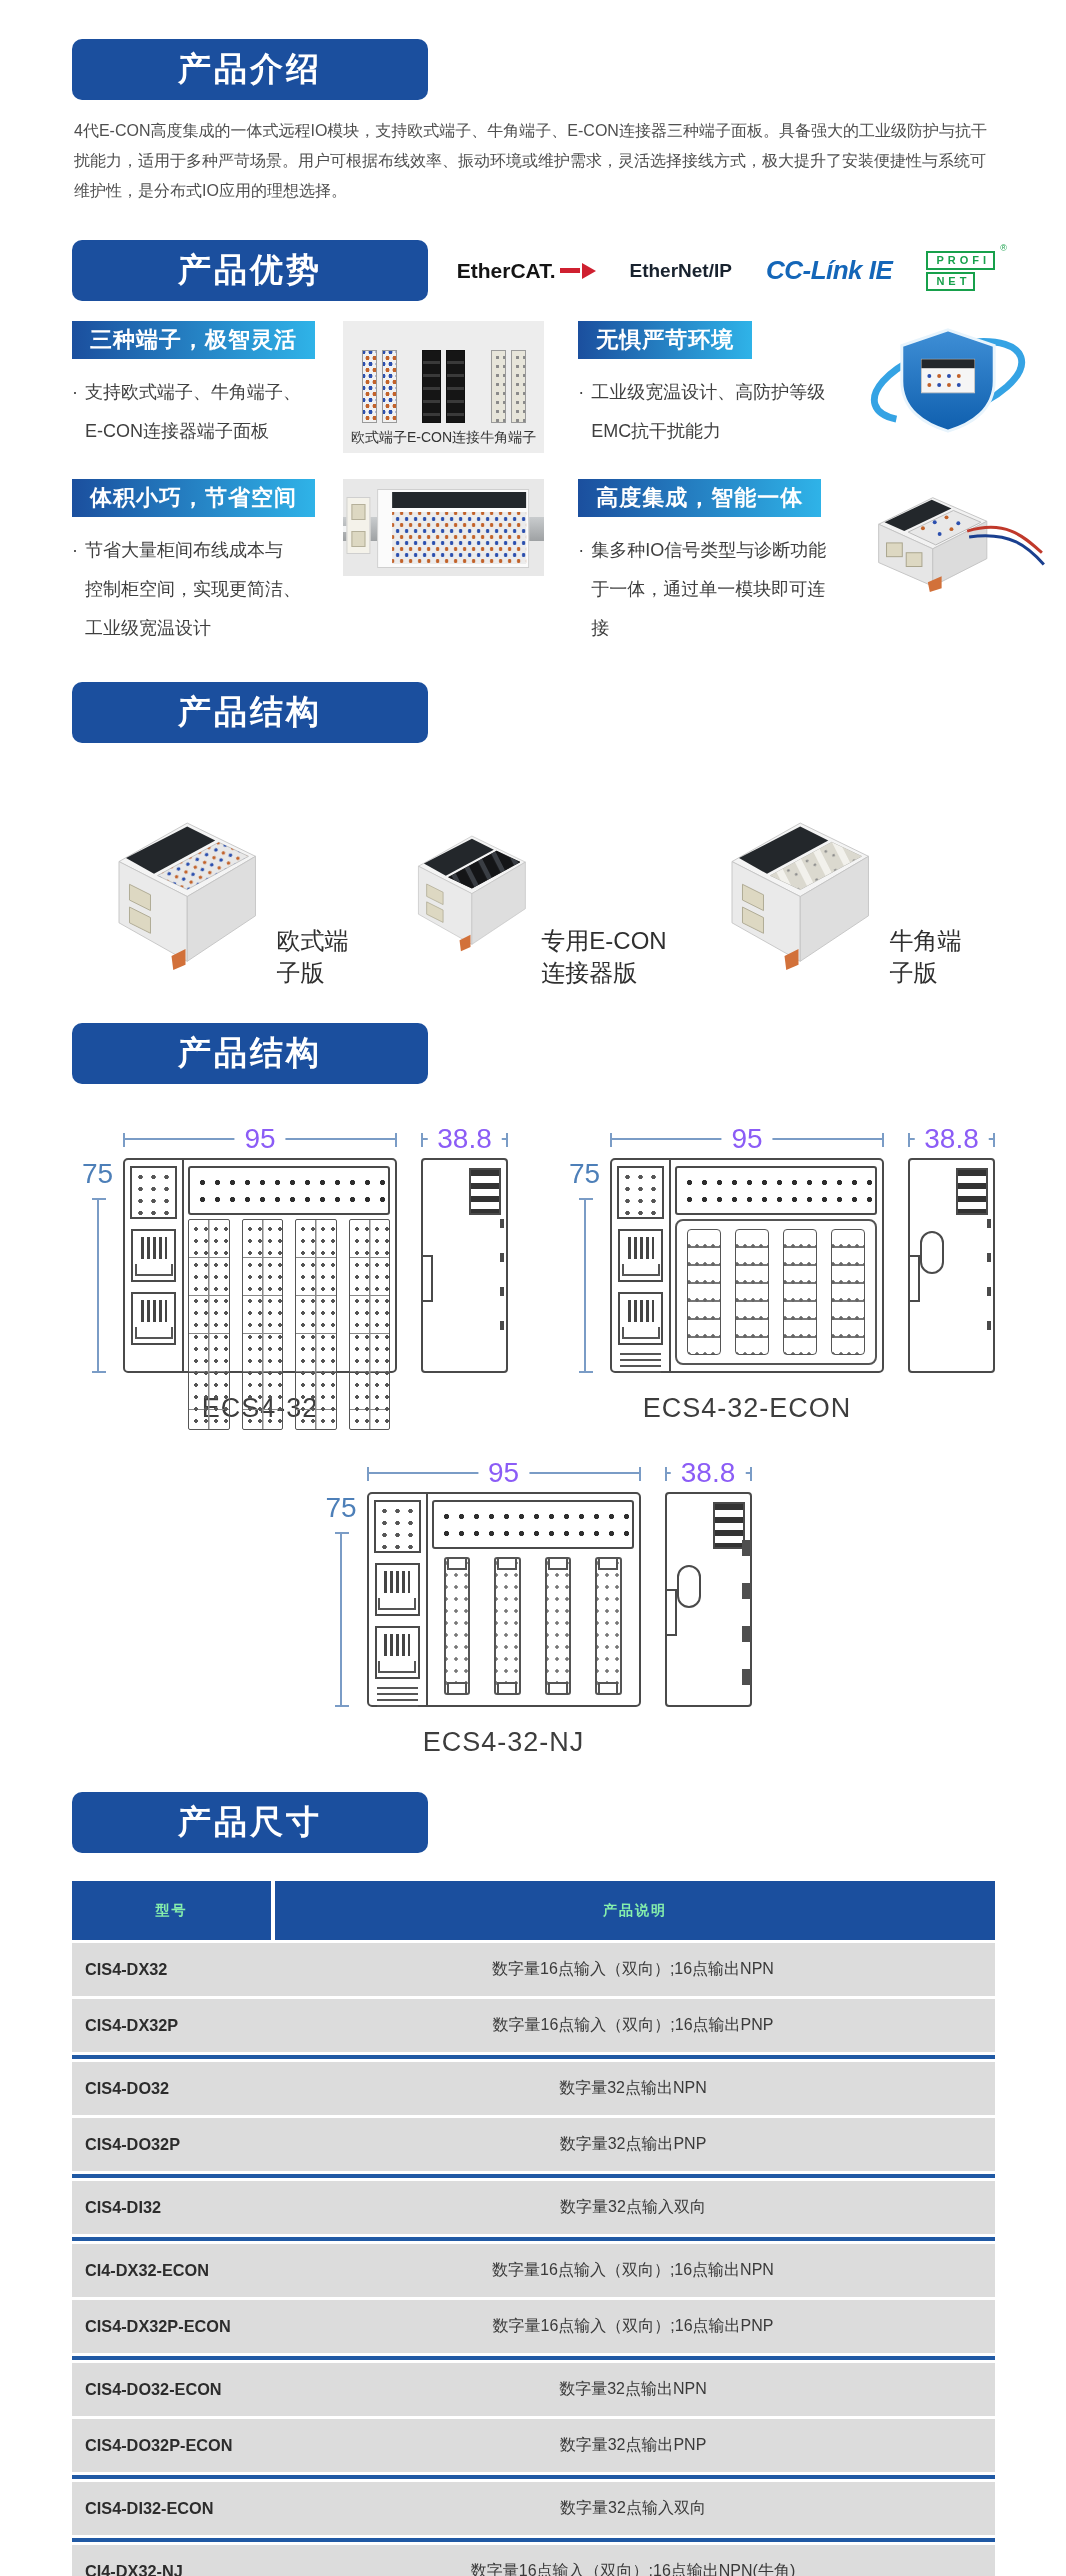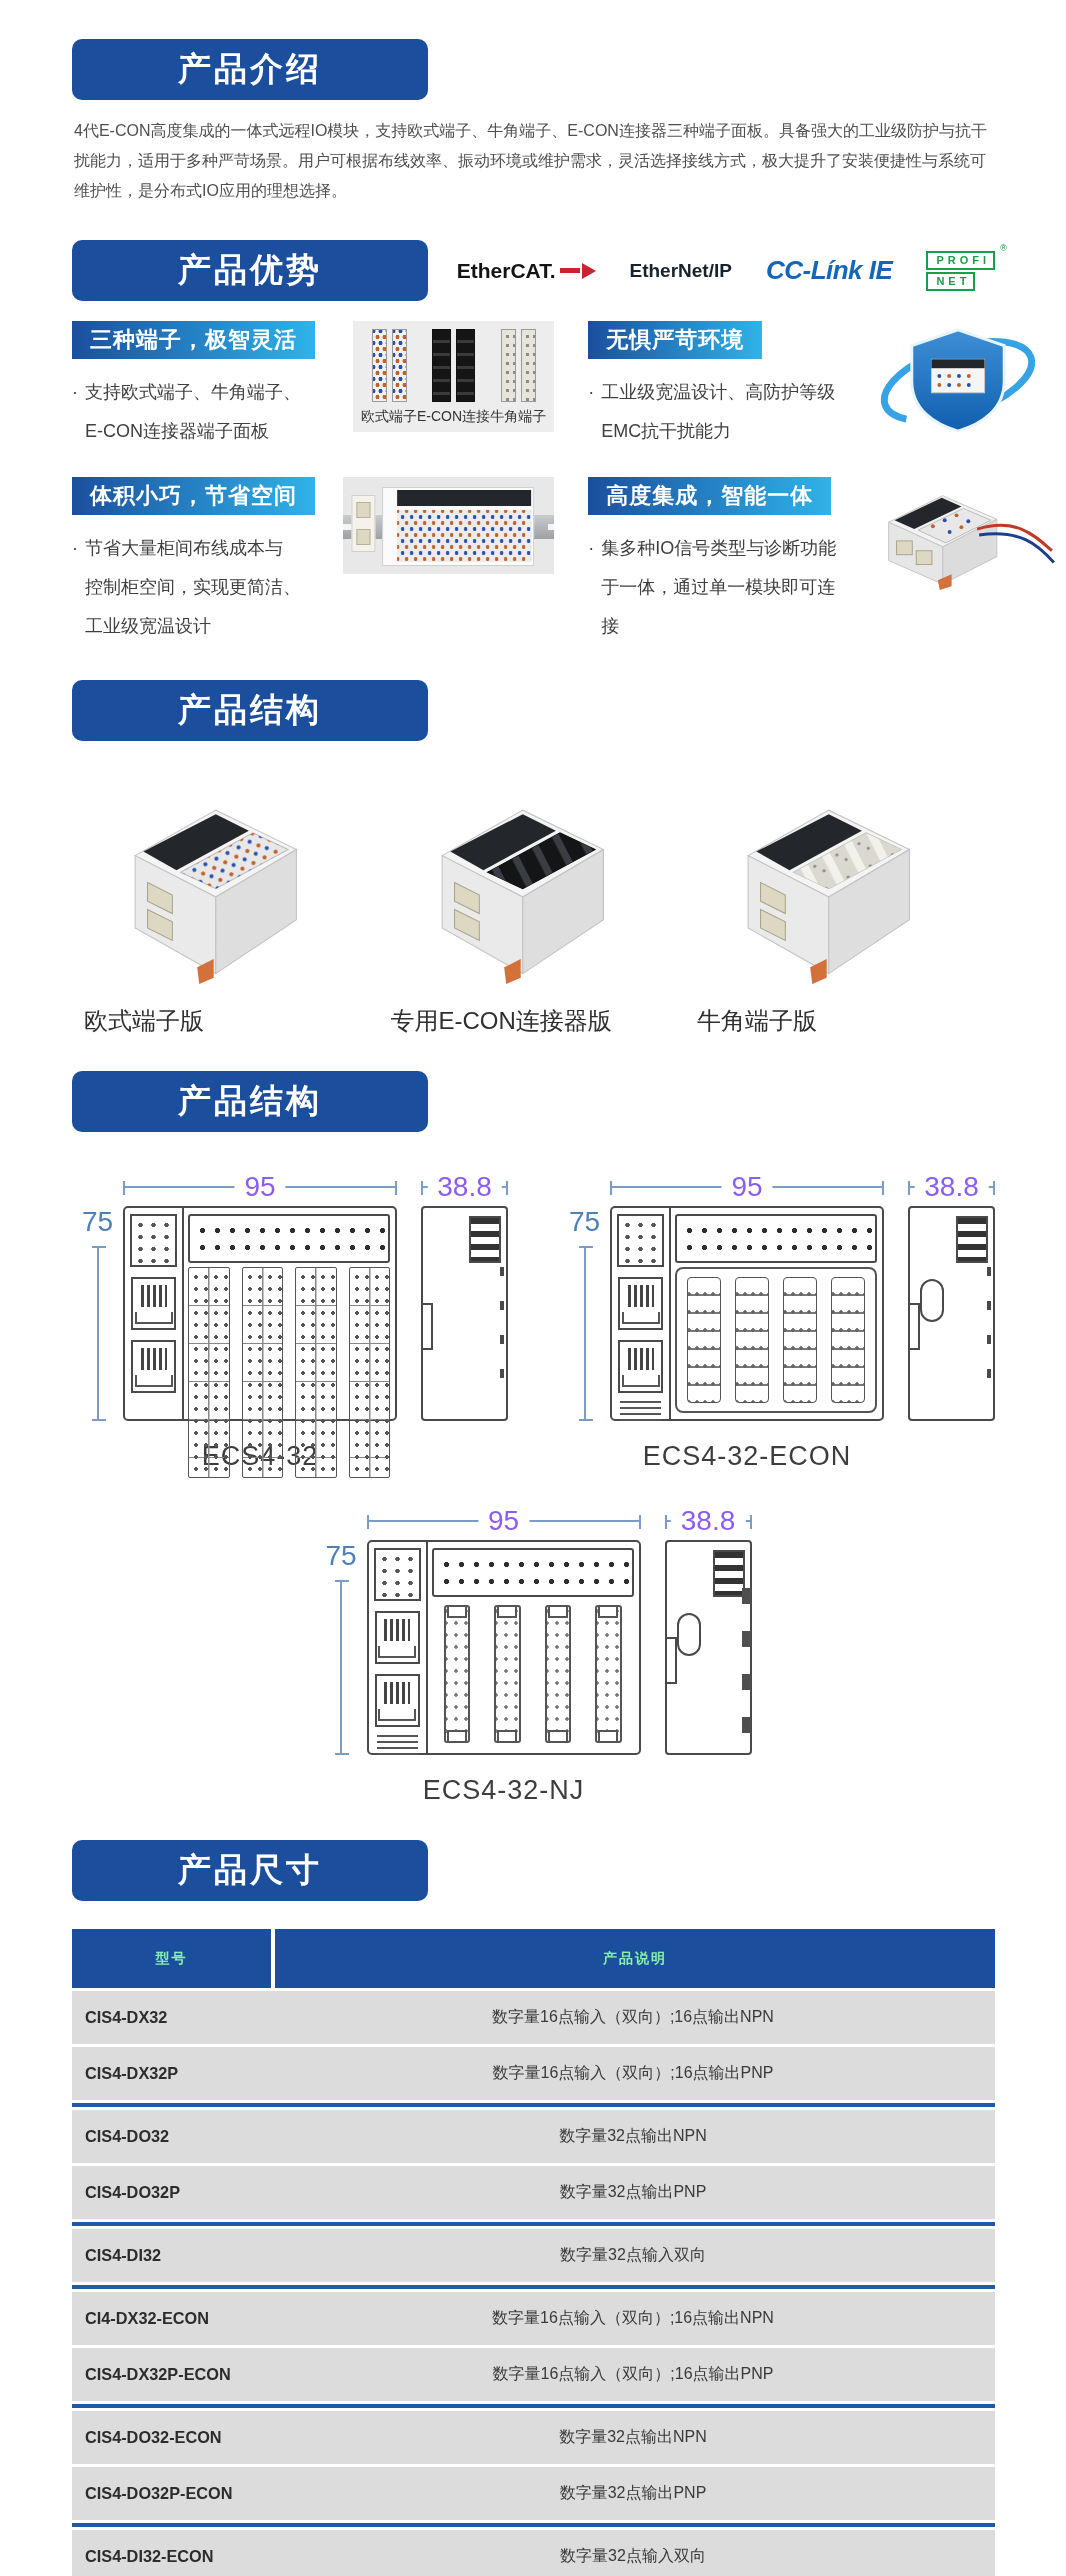--- a/index.html
+++ b/index.html
@@ -34,22 +34,22 @@
   .feat{display:flex;gap:22px;}
   .feat-text{flex:0 0 249px;}
   .feat-banner{display:inline-flex;align-items:center;height:38px;padding:0 18px;
                background:linear-gradient(90deg,#1b4f9e 0%,#2fb3e8 100%);
                color:#fff;font-size:22px;font-weight:bold;letter-spacing:1px;white-space:nowrap;}
   .feat-lines{margin-top:14px;font-size:18px;color:#3f3f3f;line-height:39px;position:relative;padding-left:13px;}
   .feat-bullet{position:absolute;left:0;top:0;color:#3f3f3f;}
   .feat-img{flex:1;min-width:0;}
 
   
-  .img-terms{background:#ededed;height:111px;display:flex;align-items:flex-end;
-             justify-content:space-around;padding:10px 8px 6px;box-sizing:border-box;margin-left:10px;}
+  .img-terms{background:#ededed;height:132px;display:flex;align-items:flex-end;
+             justify-content:space-around;padding:10px 8px 6px;box-sizing:border-box;}
   .tg{display:flex;flex-direction:column;align-items:center;}
   .tg-strips{display:flex;gap:5px;height:73px;}
   .strip{width:15px;border:1px solid #9a9a9a;box-sizing:border-box;}
   .strip-euro{background:
       radial-gradient(circle,#c2622a 1.8px,transparent 2.2px) 1px 1px/7px 12px,
       radial-gradient(circle,#2b4fae 1.8px,transparent 2.2px) 4px 7px/7px 12px,#f1f1f1;}
   .strip-econ{width:19px;background:repeating-linear-gradient(180deg,#151515 0 10px,#3a3a3a 10px 13px);border-color:#111;}
   .strip-nj{background:radial-gradient(circle,#8a8a8a 1.4px,transparent 1.8px) 2px 2px/7px 9px,#e7e5da;}
   .tg-label{font-size:14px;color:#333;margin-top:6px;white-space:nowrap;}
 
@@ -73,21 +73,21 @@
            background:#f4f2ea;border:1px solid #cfcfcf;}
   .din-tab::before,.din-tab::after{content:"";position:absolute;left:4px;width:12px;height:14px;
            background:#ddd8c2;border:1px solid #b5b09a;}
   .din-tab::before{top:6px;} .din-tab::after{bottom:6px;}
 
   
   .img-int{height:118px;display:flex;align-items:center;justify-content:center;background:#fff;}
 
   
   .struct-row{display:flex;justify-content:space-between;margin-top:34px;padding:0 12px;}
-  .struct-item{display:flex;flex-direction:column;align-items:flex-start;width:286px;}
+  .struct-item{display:flex;flex-direction:row;align-items:flex-end;width:286px;}
   .struct-caption{margin-top:18px;font-size:24px;color:#2f2f2f;}
 
   
   .dims-row1{display:flex;justify-content:space-between;margin-top:36px;}
   .dims-row2{display:flex;justify-content:center;margin-top:30px;}
   .dwg{display:grid;grid-template-columns:51px 274px 24px 87px;grid-template-rows:38px 215px 51px;}
   .dimh{position:relative;align-self:center;height:0;border-top:2px solid #7a9cc6;}
   .dimh::before,.dimh::after{content:"";position:absolute;top:-7px;width:2px;height:14px;background:#7a9cc6;}
   .dimh::before{left:0;} .dimh::after{right:0;}
   .dimh .dlabel{position:absolute;left:50%;top:-17px;transform:translateX(-50%);

